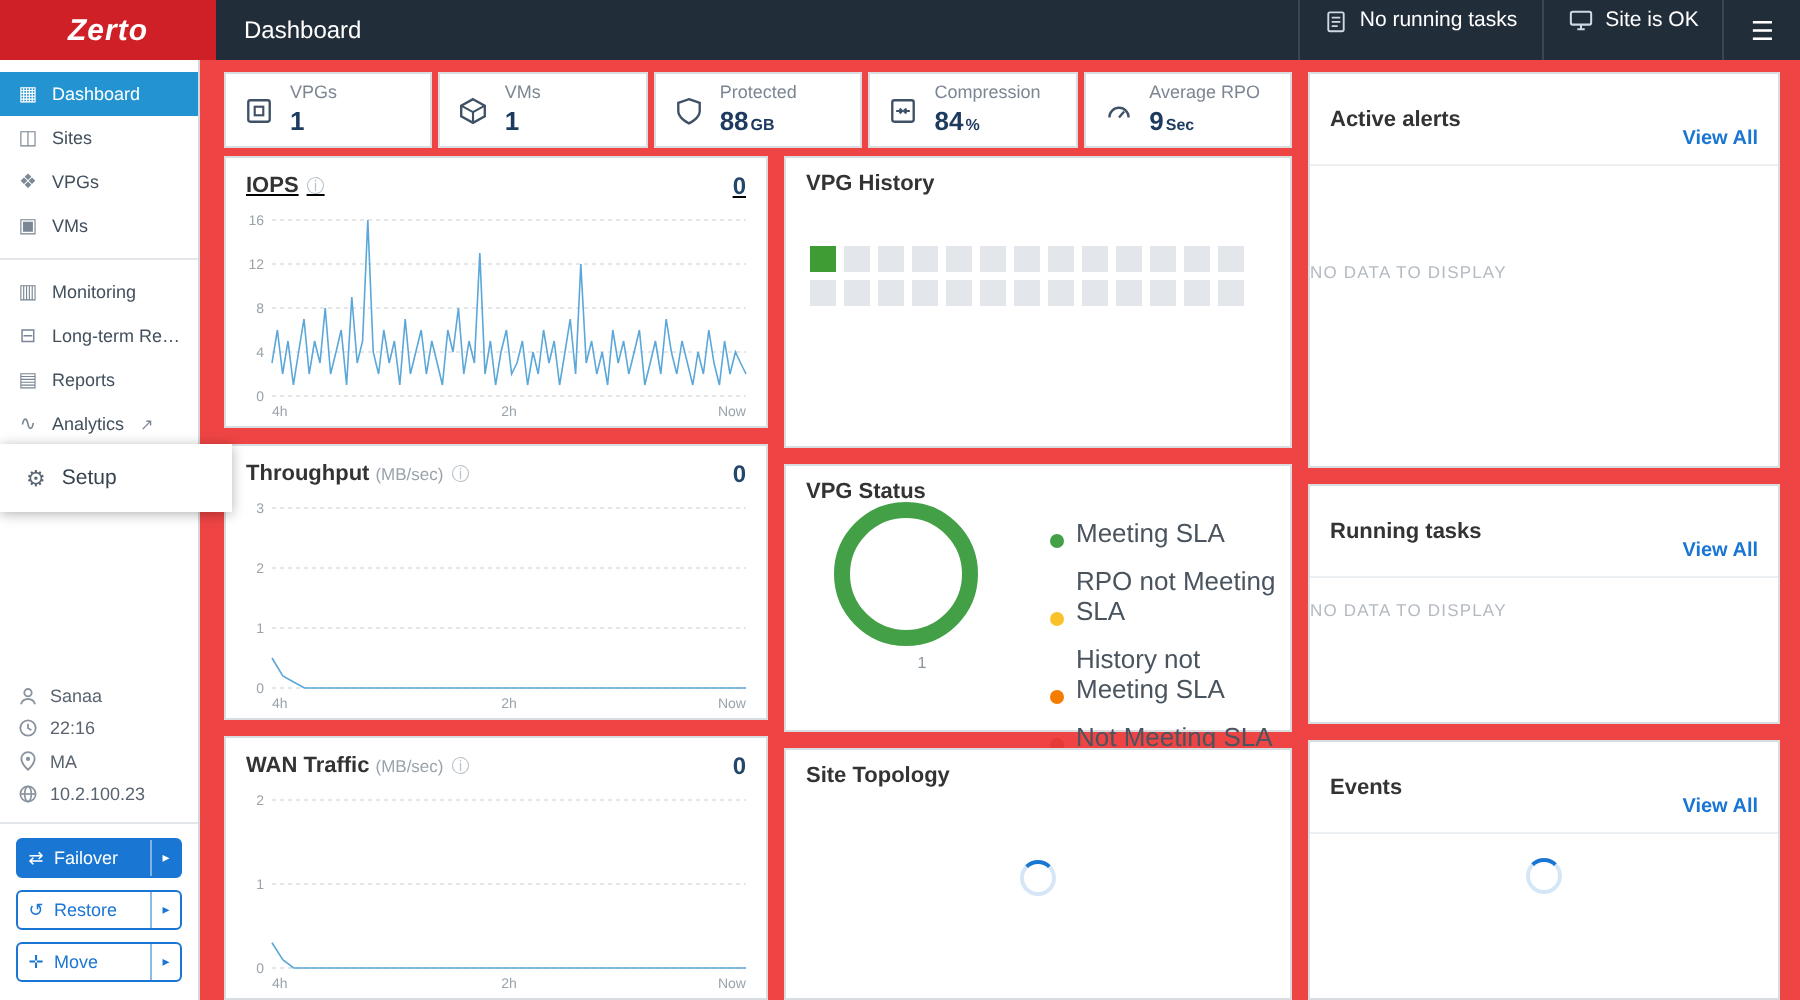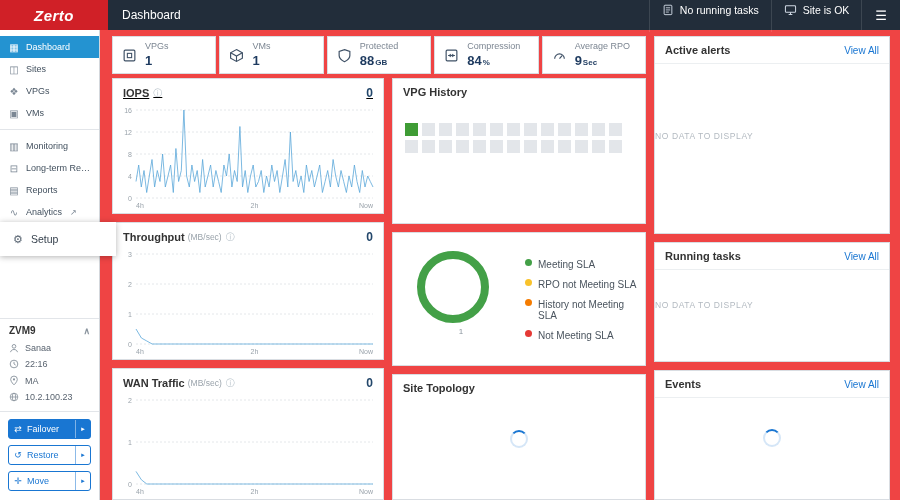--- a/index.html
+++ b/index.html
@@ -4,21 +4,21 @@
 <style>
   * { margin:0; padding:0; box-sizing:border-box; }
   body { font-family:"Liberation Sans", sans-serif; background:#cfd3d8; }
   .page { position:relative; width:900px; height:500px; background:#ef4444; overflow:hidden; }
 
   
   .topbar { position:absolute; top:0; left:0; right:0; height:30px; background:#222d3a; display:flex; align-items:center; color:#fff; z-index:10; }
   .logo { width:108px; height:30px; background:#d02027; color:#fff; display:flex; align-items:center; justify-content:center; font-weight:bold; font-style:italic; font-size:15px; letter-spacing:.5px; }
   .topbar-title { margin-left:14px; font-size:12px; }
   .topbar-right { margin-left:auto; display:flex; align-items:stretch; height:100%; font-size:10.5px; }
-  .topbar-item { display:flex; align-items:flex-end; gap:6px; padding:16px 12px; border-left:1px solid rgba(255,255,255,.12); cursor:pointer; }
+  .topbar-item { display:flex; align-items:flex-start; gap:6px; padding:4px 12px; border-left:1px solid rgba(255,255,255,.12); cursor:pointer; }
   .menu-btn { display:flex; align-items:center; padding:0 13px; font-size:13px; border-left:1px solid rgba(255,255,255,.12); cursor:pointer; }
   .tb-ic { display:flex; align-items:center; }
 
   
   .sidebar { position:absolute; top:30px; left:0; bottom:0; width:100px; background:#fff; border-right:1px solid #d3d7dc; display:flex; flex-direction:column; padding-top:6px; z-index:5; }
   .nav-item { display:flex; align-items:center; gap:6px; height:22px; padding:0 8px; font-size:9px; color:#42505e; cursor:pointer; white-space:nowrap; }
   .nav-item .nicon { width:12px; text-align:center; font-size:10px; color:#7b8794; flex:none; }
   .nav-item .lbl { overflow:hidden; text-overflow:ellipsis; }
   .nav-item.active { background:#2493d1; color:#fff; }
   .nav-item.active .nicon { color:#fff; }
@@ -42,21 +42,21 @@
   .sbtn.primary .dd { border-left:1px solid rgba(255,255,255,.45); }
 
   
   .content { position:absolute; left:100px; top:30px; right:0; bottom:0; }
   .card { position:absolute; background:#fff; border:1px solid #d9dde2; }
   .card-head { display:flex; align-items:center; padding:7px 10px 4px; font-size:11px; font-weight:bold; color:#333; }
   .card-head.bordered { border-bottom:1px solid #eceff1; padding-bottom:7px; }
   .unit { font-weight:normal; color:#9aa3ab; font-size:8.5px; margin-left:3px; }
   .info-i { color:#b6c1c9; font-size:9px; margin-left:4px; font-weight:normal; cursor:pointer; }
   .chart-val { margin-left:auto; font-size:12px; color:#23476b; }
-  .view-all { margin-left:auto; font-size:10px; font-weight:normal; color:#1976d2; cursor:pointer; }
+  .view-all { margin-left:auto; font-size:10px; font-weight:bold; color:#1976d2; cursor:pointer;margin-top:20px; }
   .chart-box { position:absolute; left:6px; right:6px; top:26px; bottom:3px; }
   svg { font-family:inherit; }
 
   
   .stats-row { position:absolute; left:12px; top:6px; width:534px; height:38px; display:flex; gap:3px; }
   .stat { flex:1; background:#fff; border:1px solid #d9dde2; display:flex; align-items:center; gap:8px; padding:0 9px; cursor:pointer; }
   .stat-col { display:flex; flex-direction:column; line-height:1.25; }
   .stat-label { font-size:9px; color:#7c8692; }
   .stat-value { font-size:13px; font-weight:bold; color:#1d3a5f; }
   .stat-unit { font-size:8px; margin-left:1px; }
@@ -74,21 +74,21 @@
 
   .empty { position:absolute; left:0; right:0; top:48%; text-align:left; font-size:8.5px; color:#b3bac1; letter-spacing:.6px; }
 
   .health-grid { position:absolute; left:12px; top:44px; width:230px; display:flex; flex-wrap:wrap; gap:4px; }
   .hsq { width:13px; height:13px; background:#e3e6ea; }
   .hsq.on { background:#3f9c35; }
 
   .donut { position:absolute; left:24px; top:18px; width:72px; height:72px; border:8px solid #43a047; border-radius:50%; }
   .donut-val { position:absolute; left:24px; top:94px; width:88px; text-align:center; font-size:8px; color:#8a949e; }
   .legend { position:absolute; left:132px; top:26px; display:flex; flex-direction:column; gap:9px; }
-  .leg-row { display:flex; align-items:flex-start; gap:6px; font-size:10px; color:#4a545e; }
+  .leg-row { display:flex; align-items:flex-end; gap:6px; font-size:13px; color:#4a545e; }
   .leg-dot { width:7px; height:7px; border-radius:50%; flex:none; }
 
   .spinner { position:absolute; left:50%; top:52%; width:18px; height:18px; margin:-9px; border:2px solid rgba(25,118,210,.18); border-top-color:#1976d2; border-radius:50%; animation:spin 1s linear infinite; }
   @keyframes spin { to { transform:rotate(360deg); } }
 </style>
 </head>
 <body>
 
 <div class="page">
 
@@ -150,24 +150,20 @@
       <span class="nicon">▤</span>
       <span class="lbl">Reports</span>
     </div>
     <div class="nav-item">
       <span class="nicon">∿</span>
       <span class="lbl">Analytics</span>
       <span class="ext">↗</span>
     </div>
 
     <div class="side-bottom">
-      <div class="zvm-row">
-        <span>ZVM9</span>
-        <span class="zvm-chev">∧</span>
-      </div>
       <div class="info-row">
         <svg width="10" height="10" viewBox="0 0 12 12">
             <circle cx="6" cy="4" r="2.2" fill="none" stroke="#8a949e" stroke-width="1.1"></circle>
             <path d="M1.8 11c.6-2.3 2.2-3.2 4.2-3.2S9.6 8.7 10.2 11" fill="none" stroke="#8a949e" stroke-width="1.1"></path>
           </svg>
         <span>Sanaa</span>
       </div>
       <div class="info-row">
         <svg width="10" height="10" viewBox="0 0 12 12">
             <circle cx="6" cy="6" r="4.6" fill="none" stroke="#8a949e" stroke-width="1.1"></circle>
@@ -367,20 +363,23 @@
           <div class="hsq"></div>
           <div class="hsq"></div>
           <div class="hsq"></div>
           <div class="hsq"></div>
           <div class="hsq"></div>
           <div class="hsq"></div>
         </div>
     </section>
 
     <section class="card c-status">
+      <div class="card-head">
+        <span>VPG Status</span>
+      </div>
       <div class="donut" style="border-color: rgb(67, 160, 71);"></div>
       <div class="donut-val">1</div>
       <div class="legend">
           <div class="leg-row">
             <span class="leg-dot" style="background: rgb(67, 160, 71);"></span>
             <span>Meeting SLA</span>
           </div>
           <div class="leg-row">
             <span class="leg-dot" style="background: rgb(249, 194, 43);"></span>
             <span>RPO not Meeting SLA</span>

